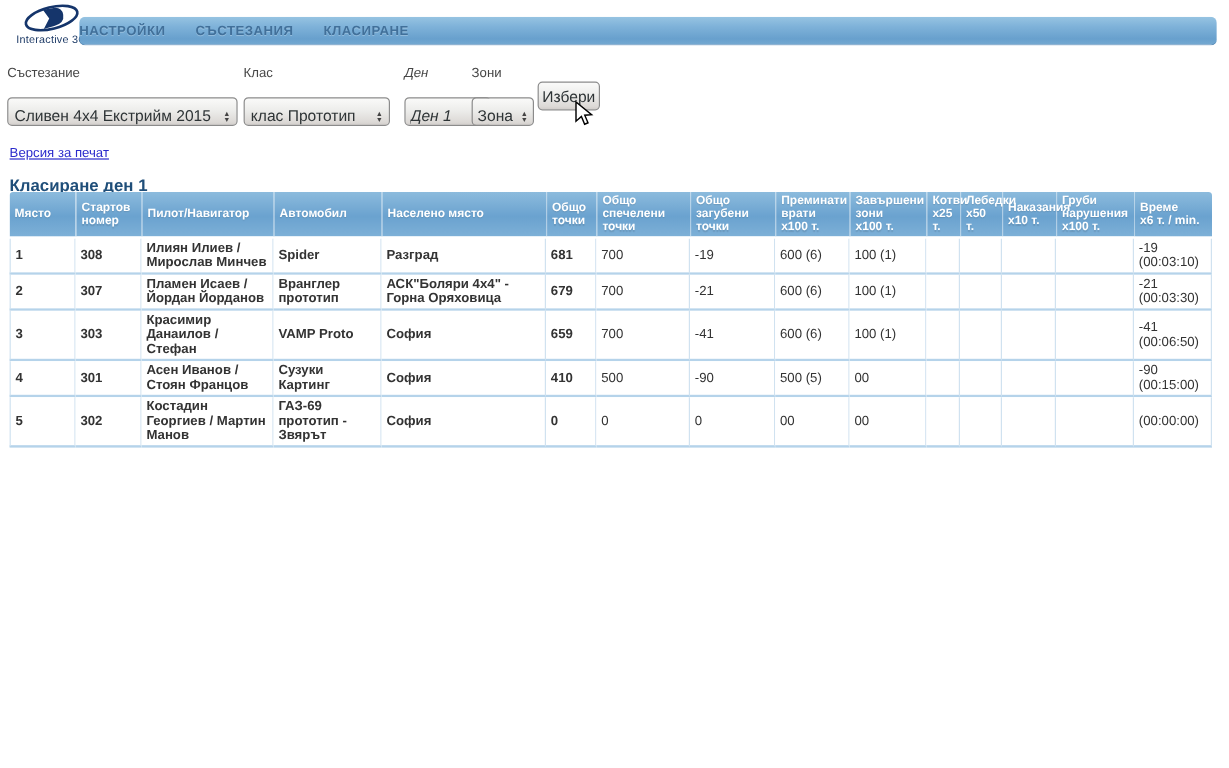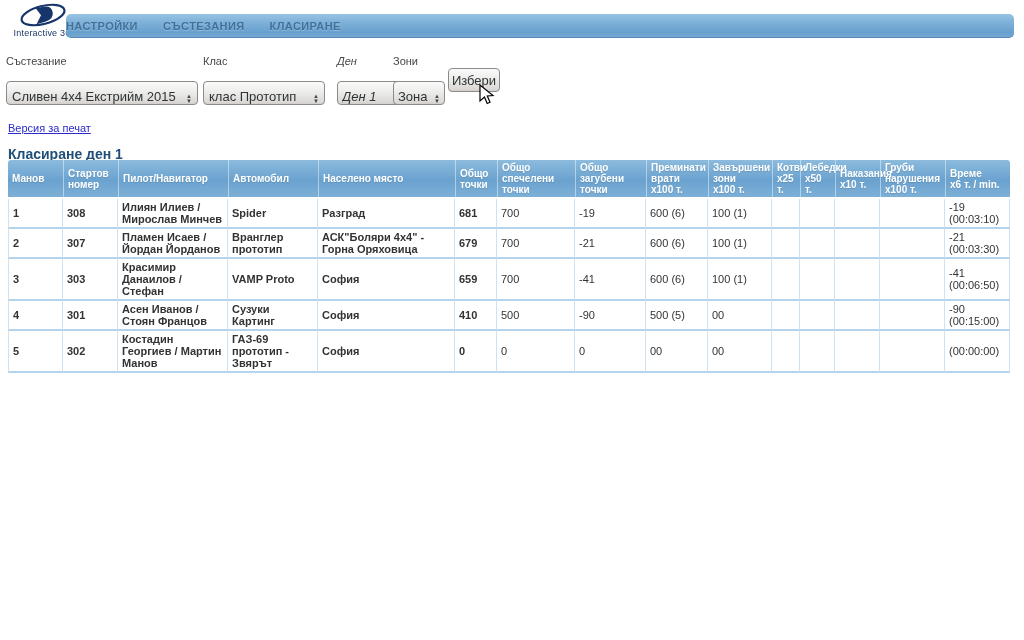--- a/index.html
+++ b/index.html
@@ -146,21 +146,21 @@
         <col style="width:62px">
       <col style="width:64px">
         <col style="width:28px">
         <col style="width:35px">
       <col style="width:45px">
         <col style="width:65px">
         <col style="width:65px">
     </colgroup>
     <thead>
         <tr>
-          <th>Манов</th>
+          <th>Място</th>
           <th>Стартов
 номер</th>
           <th>Пилот/Навигатор</th>
           <th>Автомобил</th>
           <th>Населено място</th>
           <th>Общо
 точки</th>
           <th>Общо спечелени
 точки</th>
           <th>Общо загубени

